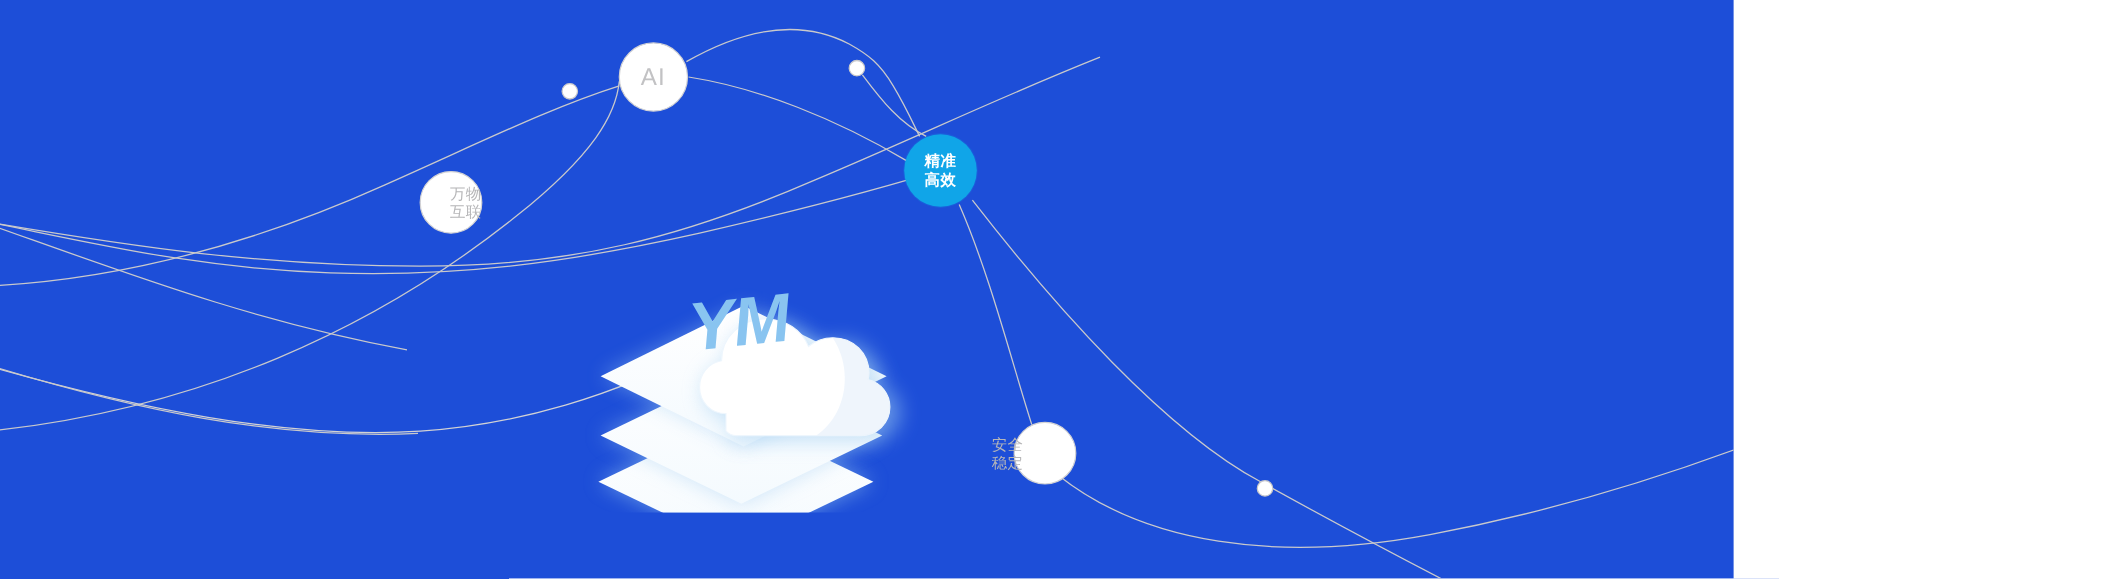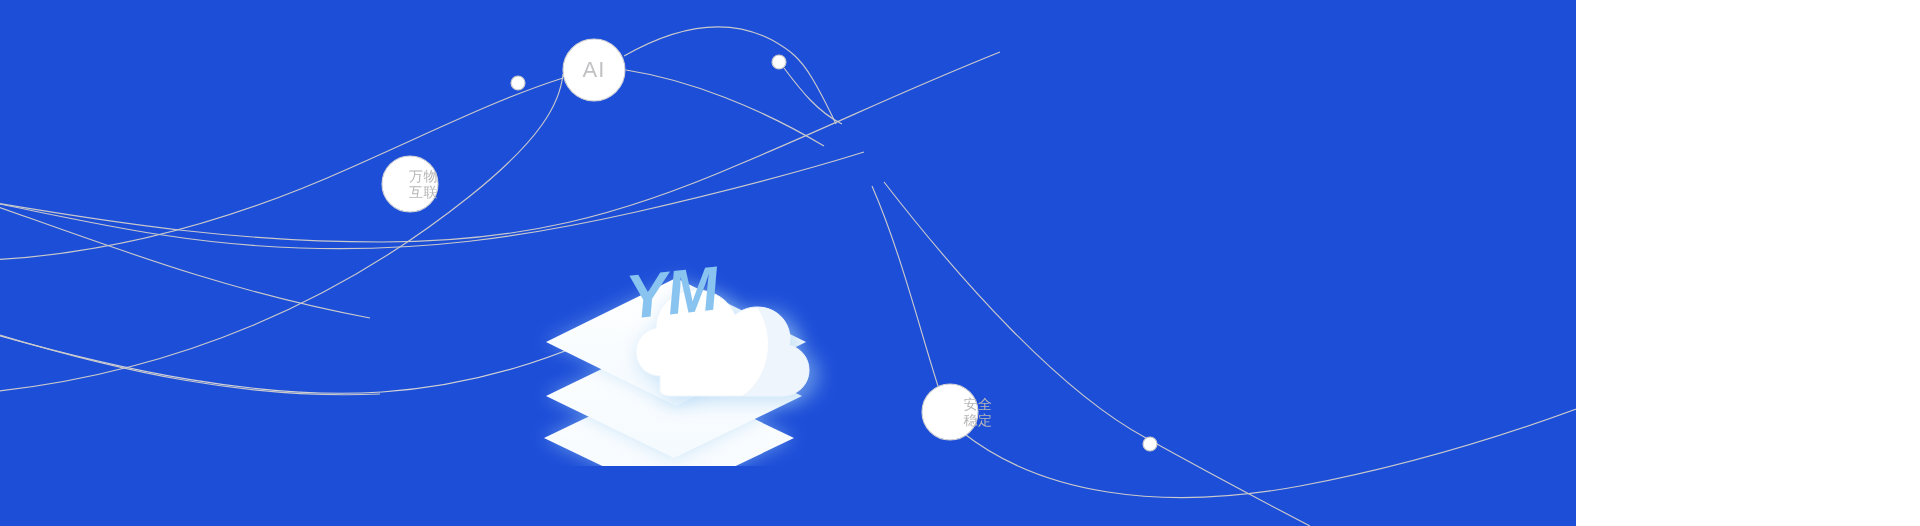--- a/index.html
+++ b/index.html
@@ -71,21 +71,21 @@
     left: 382px;
     top: 156px;
     width: 56px;
     height: 56px;
     display: flex;
     flex-direction: column;
     align-items: flex-end;
     justify-content: center;
   }
   .tag-safe {
-    left: 950px;
+    left: 888px;
     top: 384px;
     width: 56px;
     height: 56px;
     display: flex;
     flex-direction: column;
     align-items: center;
     justify-content: center;
   }
 
   .hub {
@@ -176,20 +176,24 @@
   <div class="tag-label tag-iot">
     <span>万物</span>
     <span>互联</span>
   </div>
 
   <div class="tag-label tag-safe">
     <span>安全</span>
     <span>稳定</span>
   </div>
 
+  <div class="hub">
+    <span>精准</span>
+    <span>高效</span>
+  </div>
 
   <div class="logo-wrap">
     <svg class="logo-svg" viewBox="0 0 330 280">
       <defs>
         <filter id="softGlow" x="-60%" y="-60%" width="220%" height="220%">
           <feGaussianBlur stdDeviation="7" result="b"></feGaussianBlur>
           <feMerge>
             <feMergeNode in="b"></feMergeNode>
             <feMergeNode in="b"></feMergeNode>
             <feMergeNode in="SourceGraphic"></feMergeNode>

